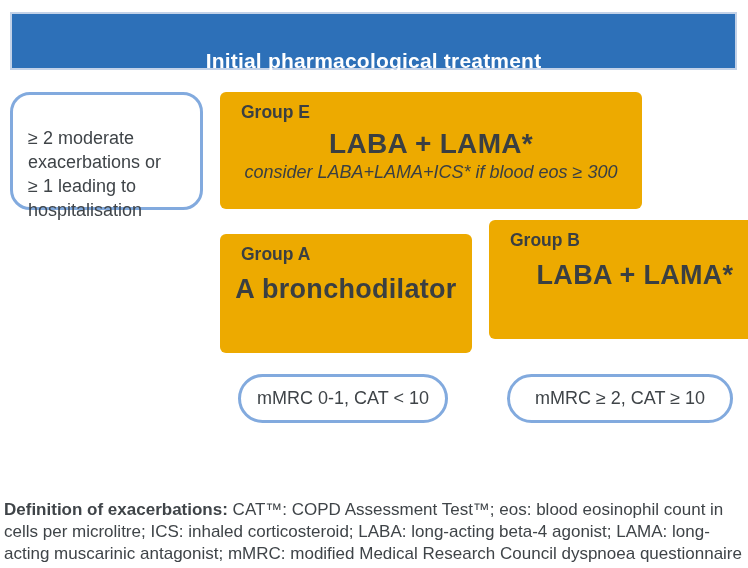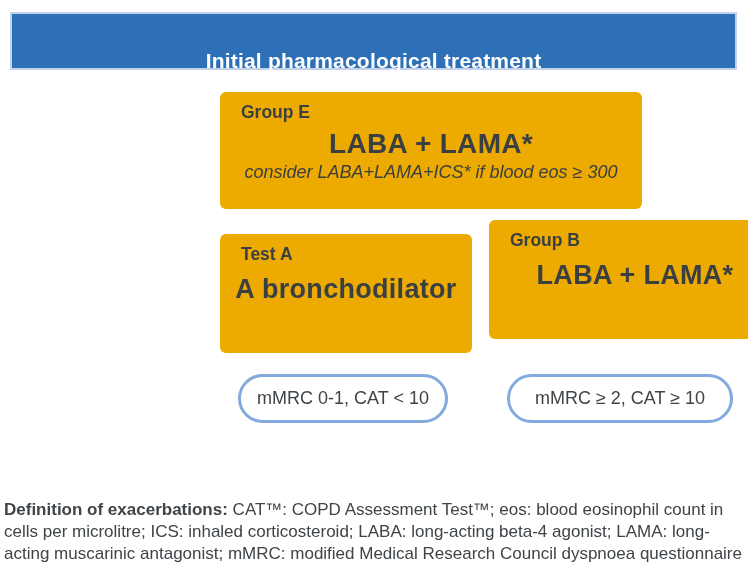--- a/index.html
+++ b/index.html
@@ -71,30 +71,36 @@
 </style>
 </head>
 <body>
 
 <div class="canvas">
 
   <div class="header">
     <div class="header-title">Initial pharmacological treatment</div>
   </div>
 
+  <div class="risk-box top">
+    <span>≥ 2 moderate
+exacerbations or
+≥ 1 leading to
+hospitalisation</span>
+  </div>
 
 
   <div class="group-box e">
     <div class="group-label">Group E</div>
     <div class="treatment">LABA + LAMA*</div>
     <div class="treatment-note">consider LABA+LAMA+ICS* if blood eos ≥ 300</div>
   </div>
 
   <div class="group-box a">
-    <div class="group-label">Test A</div>
+    <div class="group-label">Group A</div>
     <div class="treatment">A bronchodilator</div>
   </div>
 
   <div class="group-box b">
     <div class="group-label">Group B</div>
     <div class="treatment">LABA + LAMA*</div>
   </div>
 
   <div class="pill left">
     <span>mMRC 0-1, CAT &lt; 10</span>

